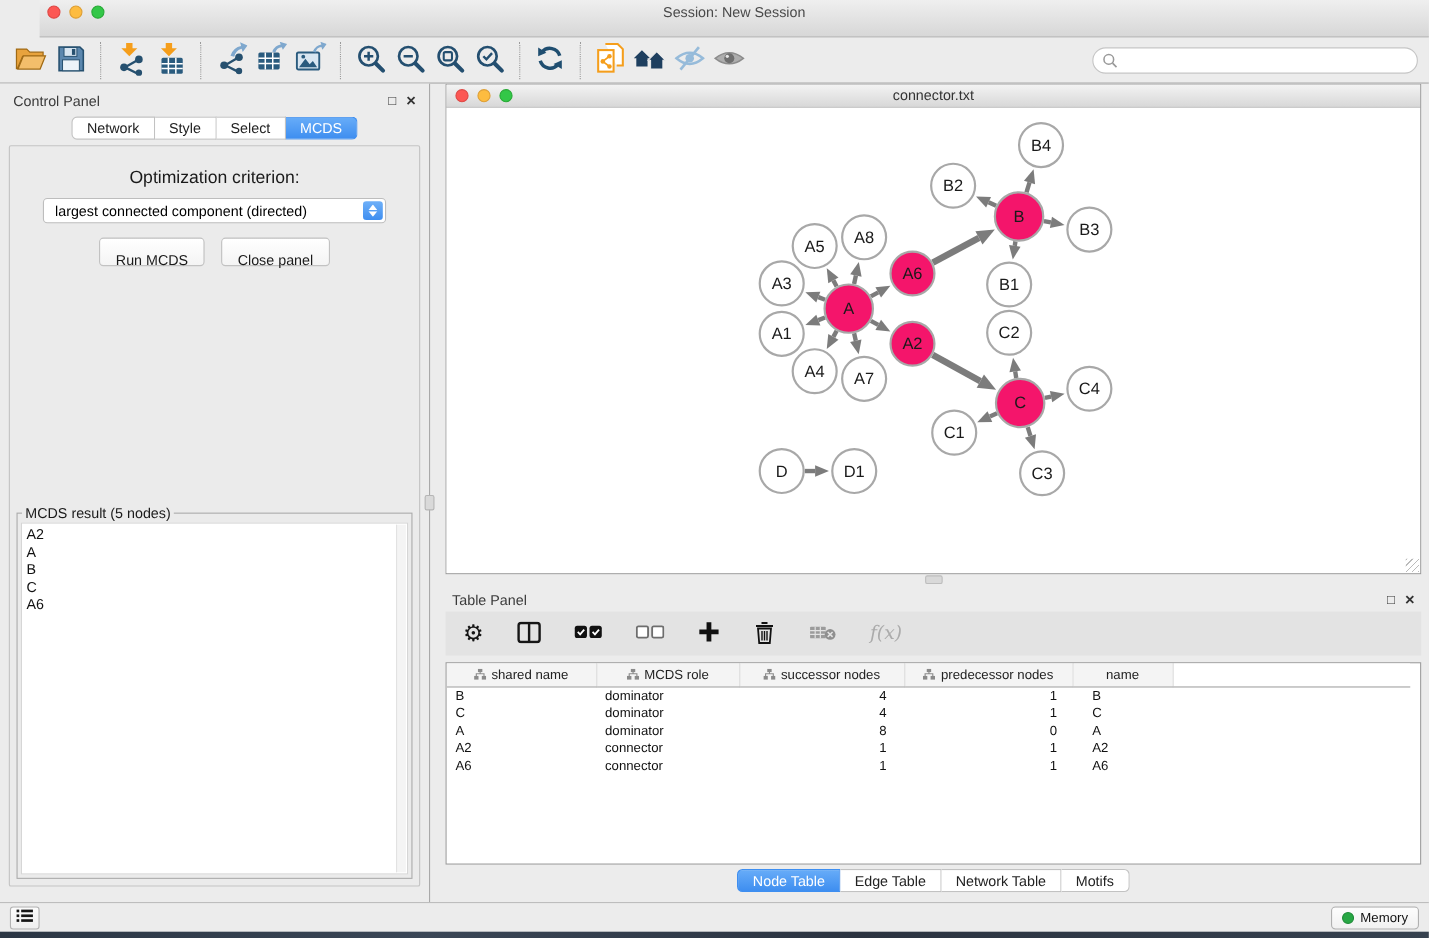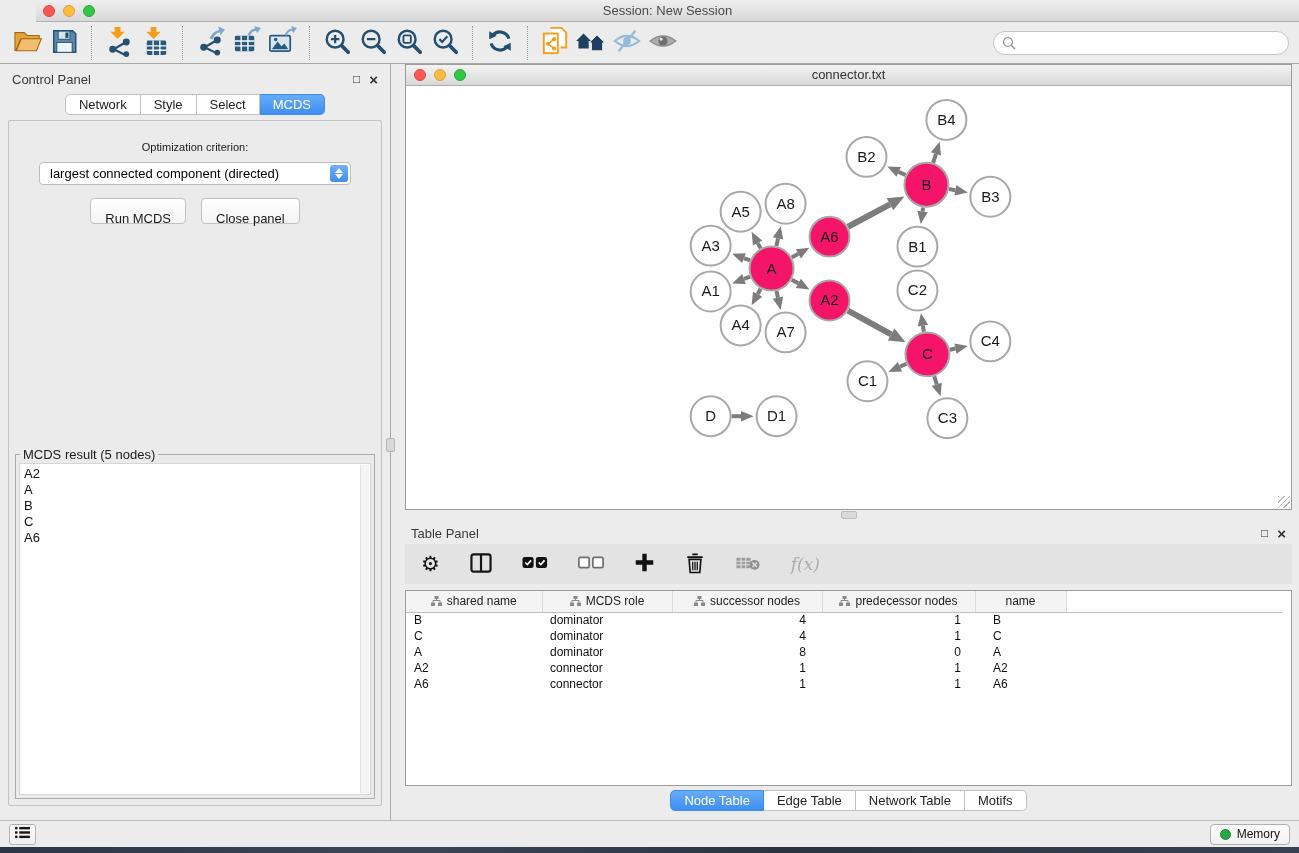--- a/index.html
+++ b/index.html
@@ -1,21 +1,21 @@
 <!DOCTYPE html>
 <html><head>
 <meta charset="utf-8">
 <style>
   * { margin:0; padding:0; box-sizing:border-box; }
   html,body { width:1299px; height:853px; overflow:hidden; }
   body { font-family:"Liberation Sans", sans-serif; background:#ECECEC; }
   .app { width:1299px; height:853px; display:flex; flex-direction:column; background:#ECECEC; position:relative; }
 
   
-  .titlebar { height:22px; background:linear-gradient(#EFEFEF,#D7D7D7); border-bottom:1px solid #B2B2B2; position:relative; flex:0 0 auto;margin-left:36px; }
+  .titlebar { height:34px; background:linear-gradient(#EFEFEF,#D7D7D7); border-bottom:1px solid #B2B2B2; position:relative; flex:0 0 auto;margin-left:36px; }
   .traffic { position:absolute; top:5px; left:7px; display:flex; gap:8px; }
   .light { width:12px; height:12px; border-radius:50%; }
   .light.red { background:#FC5753; border:1px solid #DF4744; }
   .light.yellow { background:#FDBC40; border:1px solid #DE9F34; }
   .light.green { background:#33C748; border:1px solid #27AA35; }
   .titlebar .title-text { text-align:center; line-height:21px; font-size:13px; color:#4A4A4A; }
 
   
   .toolbar { height:42px; flex:0 0 auto; display:flex; align-items:center; padding:0 10px; border-bottom:1px solid #A8A8A8; background:#ECECEC; }
   .tb-btn { width:36px; height:34px; background:none; border:none; display:flex; align-items:center; justify-content:center; cursor:pointer; padding:0; }
@@ -31,21 +31,21 @@
   .cp-header { height:26px; display:flex; align-items:center; padding:4px 12px 0; font-size:13px; color:#3A3A3A; }
   .panel-icons { margin-left:auto; display:flex; gap:9px; align-items:center; }
   .pi { font-size:12px; color:#333; cursor:pointer; line-height:1; }
   .pi.x { font-weight:bold; font-size:15px; }
   .cp-tabs { display:flex; justify-content:center; margin-top:4px; position:relative; z-index:2; }
   .seg { height:21px; font-size:13px; color:#222; background:#fff; border:1px solid #C2C2C2; border-left:none; padding:0 13px; cursor:pointer; font-family:"Liberation Sans",sans-serif; }
   .seg:first-child { border-left:1px solid #C2C2C2; border-radius:5px 0 0 5px; }
   .seg:last-child { border-radius:0 5px 5px 0; }
   .seg.active { background:linear-gradient(#67ACF8,#3E8EF0); border-color:#3E8EF0; color:#fff; }
   .cp-frame { position:absolute; left:8px; right:8px; top:56px; bottom:14px; border:1px solid #C3C3C3; border-radius:2px; background:#EBEBEB; }
-  .opt-label { text-align:center; font-size:11px; color:#1a1a1a; margin-top:20px; }
+  .opt-label { text-align:center; font-size:16px; color:#1a1a1a; margin-top:20px; }
   .select { width:312px; height:23px; margin:9px auto 0; background:#fff; border:1px solid #BDBDBD; border-radius:4px; display:flex; align-items:center; padding-left:10px; font-size:13px; cursor:pointer; position:relative; }
   .select .stepper { position:absolute; right:2px; top:2px; width:18px; height:17px; background:linear-gradient(#6FB0F8,#3E8EF0); border-radius:3px; display:flex; flex-direction:column; align-items:center; justify-content:center; gap:1px; }
   .cp-buttons { display:flex; justify-content:center; gap:15px; margin-top:13px; }
   .btn { height:22px; padding:12px 14px; background:linear-gradient(#FFFFFF,#F4F4F4); border:1px solid #C2C2C2; border-radius:4px; font-size:13px; color:#1a1a1a; cursor:pointer; font-family:"Liberation Sans",sans-serif; }
   .fieldset { position:absolute; left:6px; right:6px; bottom:6px; top:333px; border:1px solid #ABABAB; background:#EBEBEB; }
   .fieldset .legend { position:absolute; top:-8px; left:4px; background:#EBEBEB; padding:0 3px; font-size:13px; color:#1a1a1a; }
   .listbox { position:absolute; left:3px; right:3px; top:8px; bottom:3px; background:#fff; border:1px solid #D6D6D6; font-size:13px; color:#111; padding:2px 0 0 4px; }
   .listbox .row { height:16px; line-height:16px; }
   .list-scroll { position:absolute; top:1px; bottom:1px; right:1px; width:9px; background:#F4F4F4; border-left:1px solid #E2E2E2; }
   .cp-grip { position:absolute; right:-5px; top:374px; width:9px; height:14px; background:#D9D9D9; border:1px solid #B5B5B5; border-radius:2px; z-index:5; }

